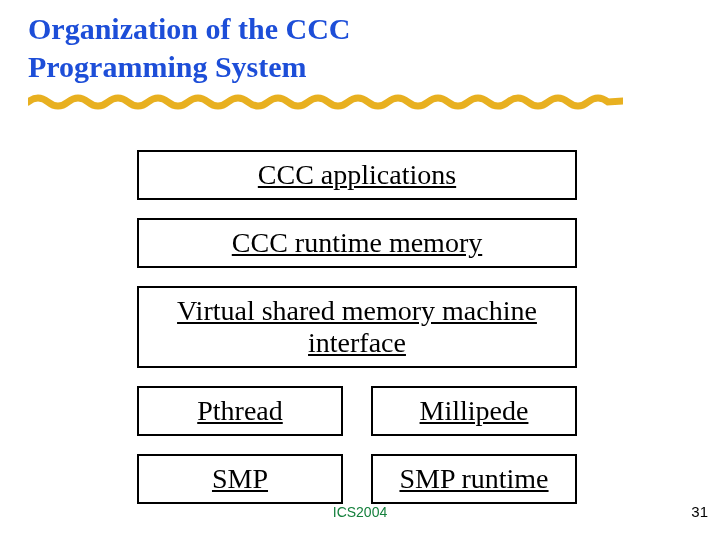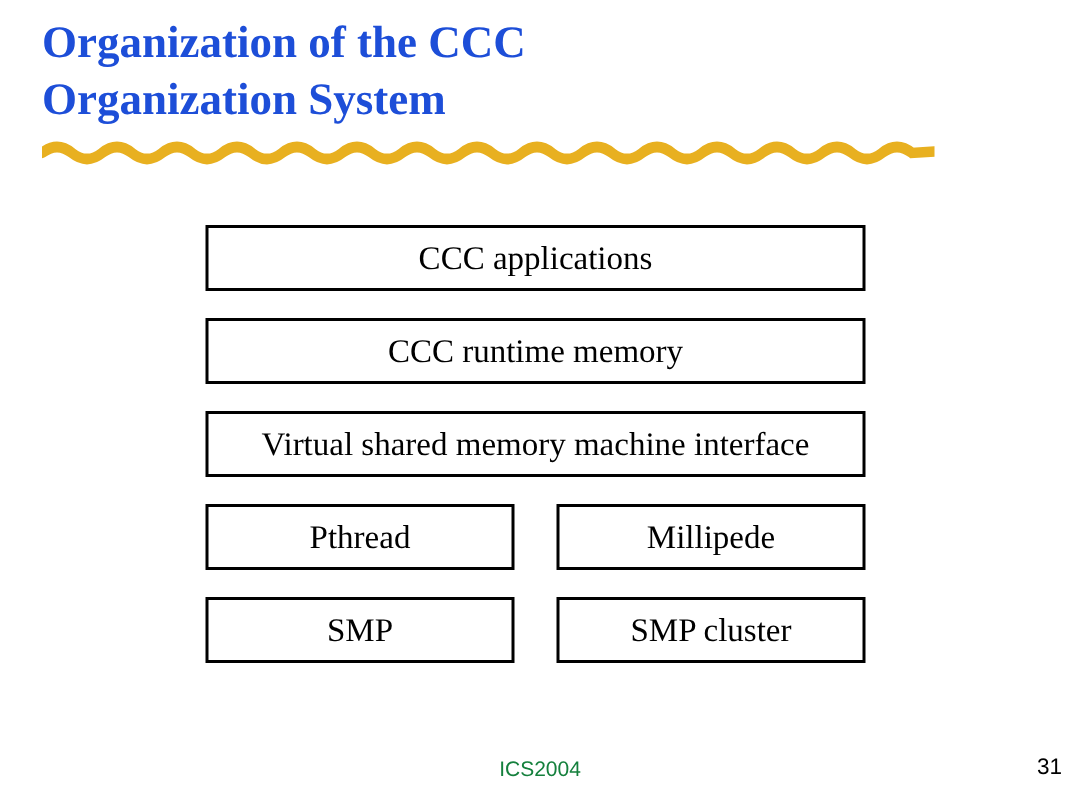--- a/index.html
+++ b/index.html
@@ -33,24 +33,25 @@
   .stack {
     position: absolute;
     top: 150px;
     left: 137px;
     width: 440px;
   }
   .box {
     border: 2.5px solid #000;
     background: #fff;
     text-align: center;
-    font-size: 22px;
+    font-size: 28px;
     color: #000;
     padding: 7px 6px;
     margin-bottom: 18px;
+    text-decoration: underline;
   }
   .row-pair {
     display: flex;
     gap: 28px;
     margin-bottom: 18px;
     justify-content: flex-end;
   }
   .row-pair .box {
     flex: 1;
     margin-bottom: 0;
@@ -71,37 +72,37 @@
     font-family: Arial, sans-serif;
     font-size: 15px;
     color: #000;
   }
 </style>
 </head>
 <body>
 
 <div class="title-block">
   <div class="title-line">Organization of the CCC</div>
-  <div class="title-line">Organization System</div>
+  <div class="title-line">Programming System</div>
 </div>
 
 <div class="underline-wave">
   <svg width="595" height="18" viewBox="0 0 595 18">
     <path d="M0 10 Q 10 2 20 10 T 40 10 T 60 10 T 80 10 T 100 10 T 120 10 T 140 10 T 160 10 T 180 10 T 200 10 T 220 10 T 240 10 T 260 10 T 280 10 T 300 10 T 320 10 T 340 10 T 360 10 T 380 10 T 400 10 T 420 10 T 440 10 T 460 10 T 480 10 T 500 10 T 520 10 T 540 10 T 560 10 T 580 10 L 595 9" fill="none" stroke="#e8b020" stroke-width="7" stroke-linecap="round"></path>
   </svg>
 </div>
 
 <div class="stack">
   <div class="box">CCC applications</div>
   <div class="box">CCC runtime memory</div>
   <div class="box">Virtual shared memory machine interface</div>
   <div class="row-pair">
     <div class="box">Pthread</div>
     <div class="box">Millipede</div>
   </div>
   <div class="row-pair">
     <div class="box">SMP</div>
-    <div class="box">SMP cluster</div>
+    <div class="box">SMP runtime</div>
   </div>
 </div>
 
 <div class="footer-center">ICS2004</div>
 <div class="footer-right">31</div>
 
 </body></html>

